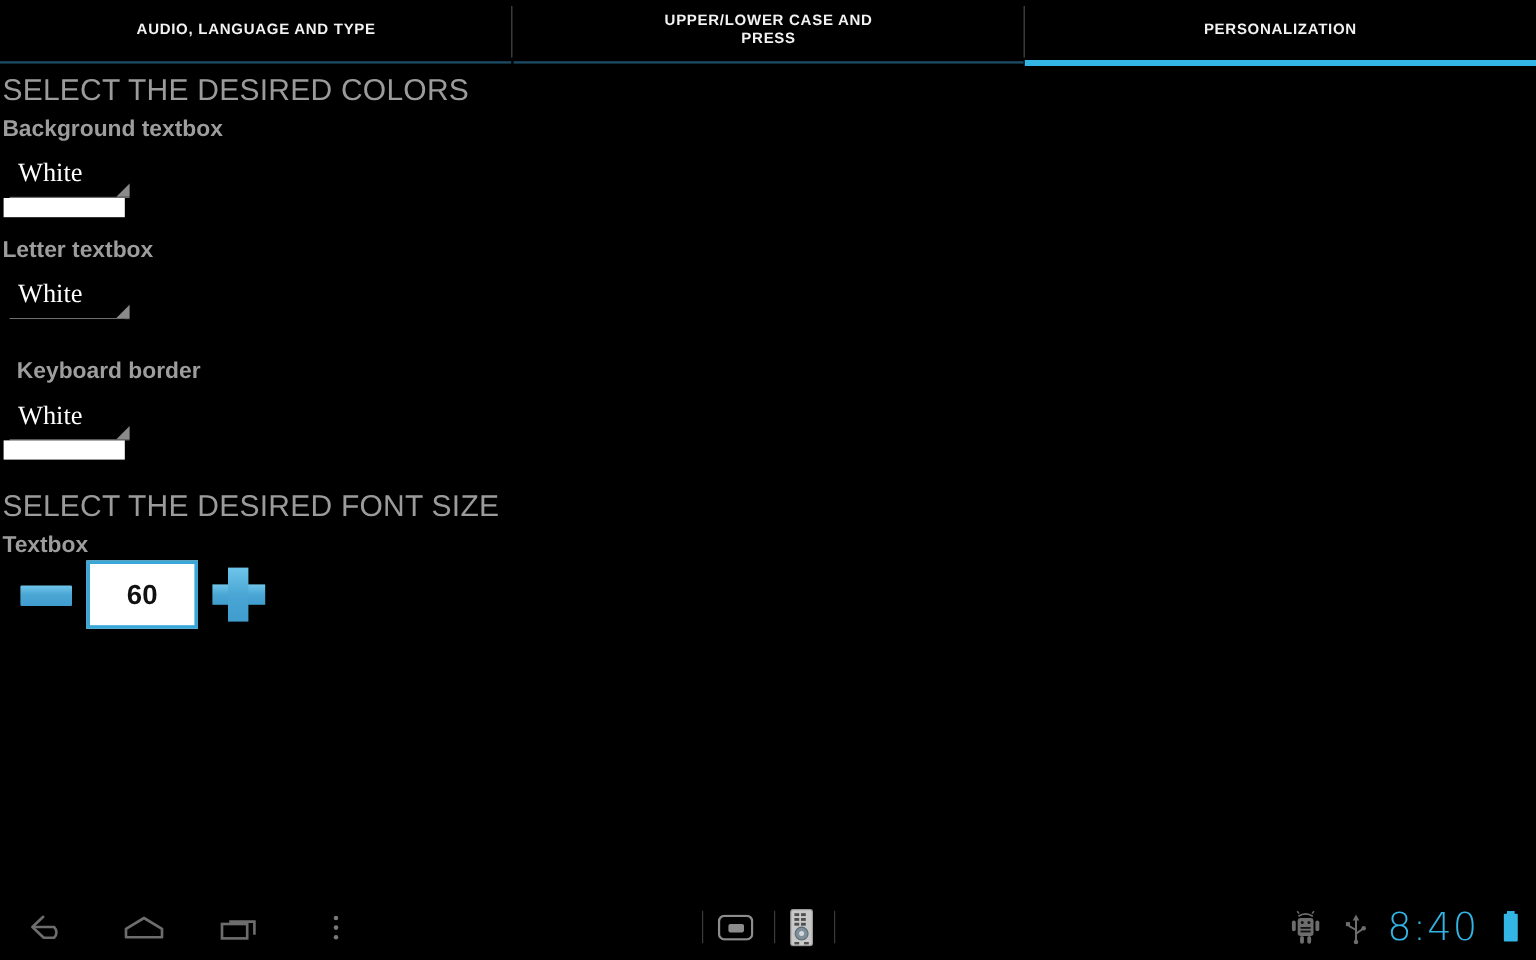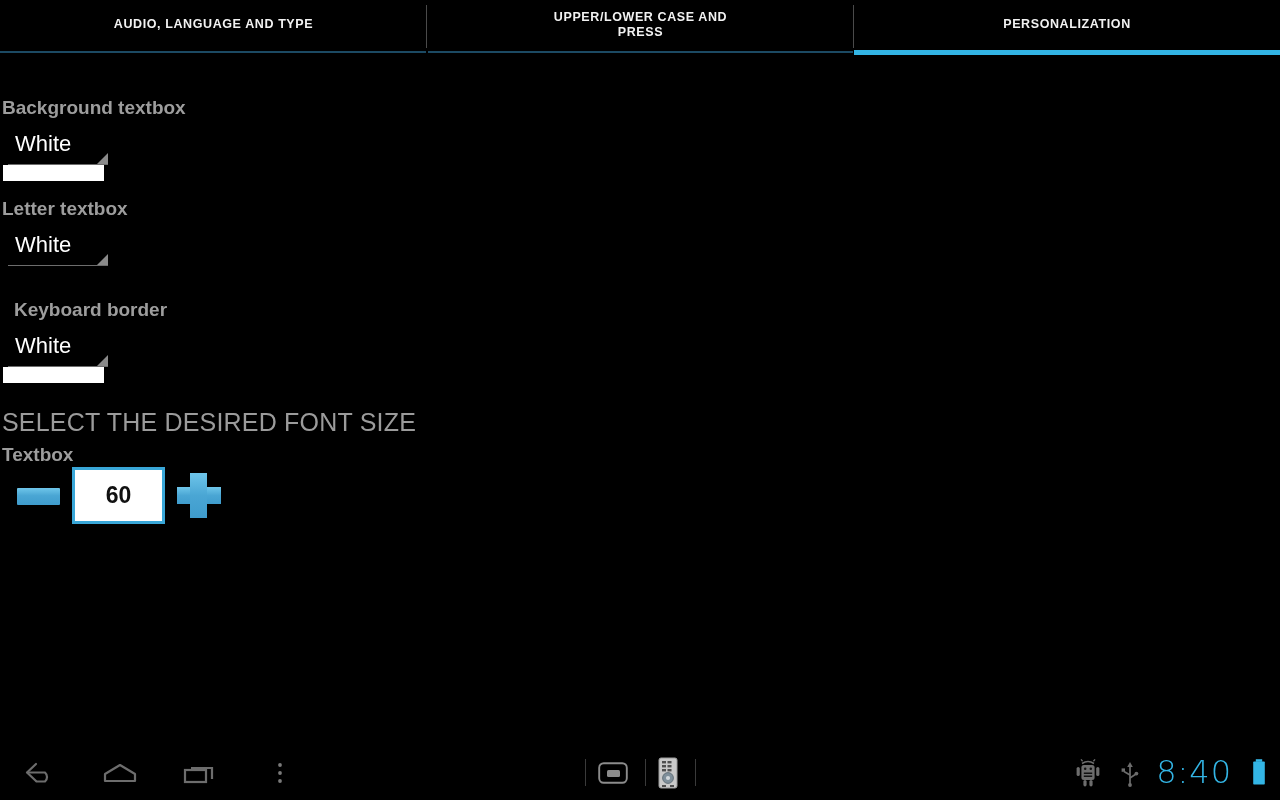--- a/index.html
+++ b/index.html
@@ -120,20 +120,21 @@
     cursor: pointer;
   }
   .spinner-text {
     position: absolute;
     left: 7px;
     top: 0;
     font-size: 22px;
     color: #ffffff;
     white-space: nowrap;
     line-height: 30px;
+    font-family: Liberation Serif, serif;
   }
   .spinner-rule {
     position: absolute;
     left: 0;
     bottom: 6px;
     width: 100px;
     height: 1px;
     background: #6d6d6d;
   }
   .spinner-arrow {
@@ -292,20 +293,21 @@
     <div class="tab-div tab-div-1"></div>
     <div class="tab-div tab-div-2"></div>
 
     <div class="tab-underline inactive ul-1"></div>
     <div class="tab-underline inactive ul-2"></div>
     <div class="tab-underline active ul-3"></div>
   </div>
 
   <div class="content">
 
+    <div class="section-header" style="top:6px;">SELECT THE DESIRED COLORS</div>
 
     <div class="field-label" style="top:42px;">Background textbox</div>
 
     <div class="spinner" style="top:74px;">
       <span class="spinner-text">White</span>
       <span class="spinner-rule"></span>
       <span class="spinner-arrow"></span>
     </div>
 
     <div class="swatch" style="top:110px; background:#ffffff;"></div>

